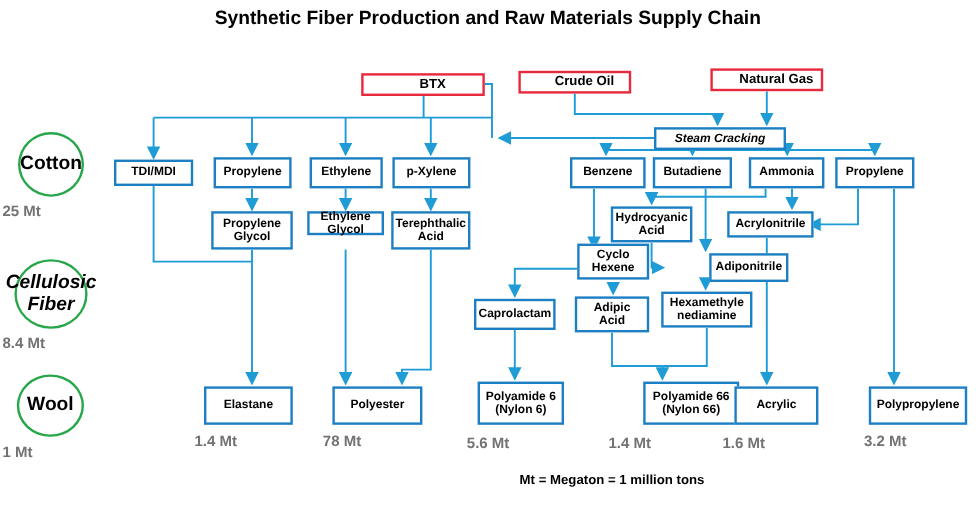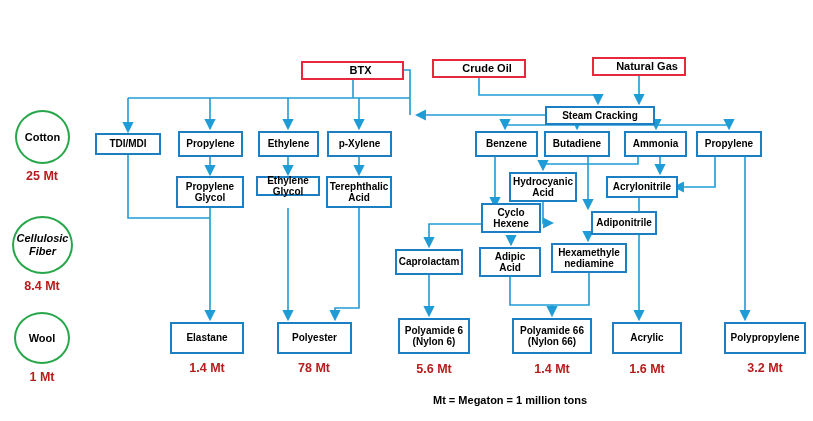--- a/index.html
+++ b/index.html
@@ -7,33 +7,34 @@
   body { font-family:"Liberation Sans", sans-serif; }
   .canvas { position:relative; width:813px; height:421px; background:#ffffff; overflow:hidden; }
   .title { position:absolute; top:7px; left:0; width:100%; text-align:center;
            font-size:16px; font-weight:bold; color:#000; z-index:2; }
   .box { position:absolute; background:#fff; border:2px solid #1d7fc3; color:#000;
          display:flex; align-items:center; justify-content:center; text-align:center;
          font-size:10px; font-weight:bold; line-height:1.15; padding:1px 2px; z-index:2; }
   .box.red { border-color:#e8283c; font-size:11px;padding-left:18px; }
   .circle { position:absolute; border:2px solid #27a74a; border-radius:50%; background:#fff;
             display:flex; align-items:center; justify-content:center; text-align:center;
-            font-size:11px; font-weight:bold; color:#000; line-height:1.15; padding:2px; z-index:2; }
-  .amount { position:absolute; color:#b91c1c; font-weight:bold; font-size:12.5px;
-            text-align:center; z-index:2; }
+            font-size:16px; font-weight:bold; color:#000; line-height:1.15; padding:2px; z-index:2; }
+  .amount { position:absolute; color:#737373; font-weight:bold; font-size:12.5px;
+            text-align:left; z-index:2; }
   .footnote { position:absolute; font-size:11px; font-weight:bold; color:#000;
               text-align:center; z-index:2; }
   svg.wires { position:absolute; left:0; top:0; z-index:1; }
   .w  { fill:none; stroke:#1f9cd6; stroke-width:1.6; }
 </style>
 </head>
 <body>
 
 <div class="canvas">
 
+  <div class="title">Synthetic Fiber Production and Raw Materials Supply Chain</div>
 
   <svg class="wires" width="813" height="421" aria-hidden="true">
     <defs>
       <marker id="arr" viewBox="0 0 10 10" refX="8" refY="5" markerWidth="7" markerHeight="7" orient="auto-start-reverse">
         <path d="M0,0 L10,5 L0,10 z" fill="#1f9cd6"></path>
       </marker>
     </defs>
 
     <path class="w" d="M353,80 V98"></path>
     <path class="w" d="M404,70 H410 V115"></path>
@@ -82,21 +83,21 @@
     <path class="w" d="M715,157 V187 H675" marker-end="url(#arr)"></path>
     <path class="w" d="M639,198 V319" marker-end="url(#arr)"></path>
 
     <path class="w" d="M745,157 V319" marker-end="url(#arr)"></path>
   </svg>
 
   <div class="box red" style="left:301px; top:61px; width:103px; height:19px;">BTX</div>
   <div class="box red" style="left:432px; top:59px; width:94px; height:19px;">Crude Oil</div>
   <div class="box red" style="left:592px; top:57px; width:94px; height:19px;">Natural Gas</div>
 
-  <div class="box" style="left:545px; top:106px; width:110px; height:19px;">Steam Cracking</div>
+  <div class="box" style="left:545px; top:106px; width:110px; height:19px;font-style:italic;">Steam Cracking</div>
 
   <div class="circle" style="left:15px; top:110px; width:55px; height:54px;">Cotton</div>
   <div class="amount" style="left:2px; top:169px; width:80px;">25 Mt</div>
   <div class="circle" style="left:12px; top:216px; width:61px; height:58px;font-style:italic;">Cellulosic Fiber</div>
   <div class="amount" style="left:2px; top:279px; width:80px;">8.4 Mt</div>
   <div class="circle" style="left:14px; top:312px; width:56px; height:52px;">Wool</div>
   <div class="amount" style="left:2px; top:370px; width:80px;">1 Mt</div>
 
   <div class="box" style="left:95px;  top:133px; width:66px; height:22px;">TDI/MDI</div>
   <div class="box" style="left:178px; top:131px; width:65px; height:26px;">Propylene</div>
@@ -116,21 +117,21 @@
   <div class="box" style="left:481px; top:203px; width:60px; height:30px;">Cyclo Hexene</div>
   <div class="box" style="left:555px; top:211px; width:66px; height:24px;margin-left:36px;">Adiponitrile</div>
 
   <div class="box" style="left:395px; top:249px; width:68px; height:26px;">Caprolactam</div>
   <div class="box" style="left:479px; top:247px; width:62px; height:30px;">Adipic Acid</div>
   <div class="box" style="left:551px; top:243px; width:76px; height:30px;">Hexamethyle nediamine</div>
 
   <div class="box" style="left:170px; top:322px; width:74px; height:32px;">Elastane</div>
   <div class="box" style="left:277px; top:322px; width:75px; height:32px;">Polyester</div>
   <div class="box" style="left:398px; top:318px; width:72px; height:36px;">Polyamide 6 (Nylon 6)</div>
-  <div class="box" style="left:512px; top:318px; width:80px; height:36px;">Polyamide 66 (Nylon 66)</div>
+  <div class="box" style="left:536px; top:318px; width:80px; height:36px;">Polyamide 66 (Nylon 66)</div>
   <div class="box" style="left:612px; top:322px; width:70px; height:32px;">Acrylic</div>
   <div class="box" style="left:724px; top:322px; width:82px; height:32px;">Polypropylene</div>
 
   <div class="amount" style="left:162px; top:361px; width:90px;">1.4 Mt</div>
   <div class="amount" style="left:269px; top:361px; width:90px;">78 Mt</div>
   <div class="amount" style="left:389px; top:362px; width:90px;">5.6 Mt</div>
   <div class="amount" style="left:507px; top:362px; width:90px;">1.4 Mt</div>
   <div class="amount" style="left:602px; top:362px; width:90px;">1.6 Mt</div>
   <div class="amount" style="left:720px; top:361px; width:90px;">3.2 Mt</div>
 

